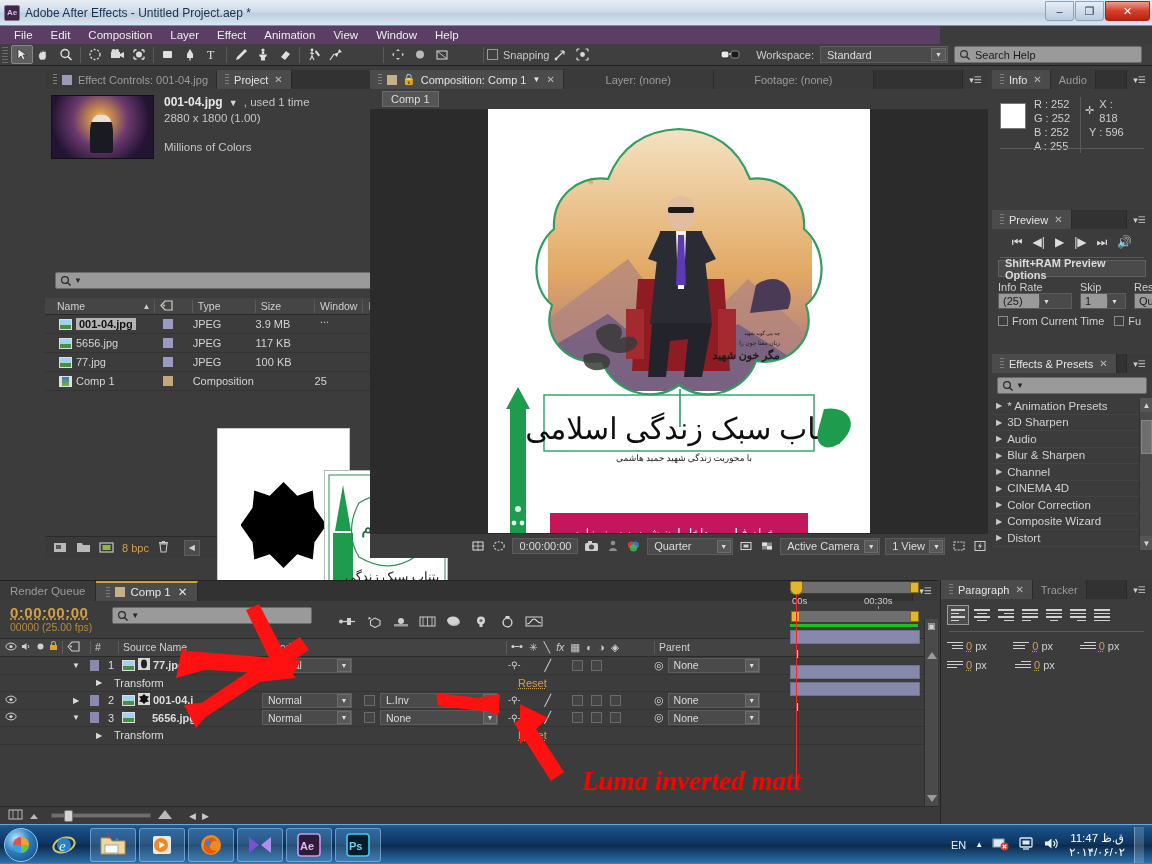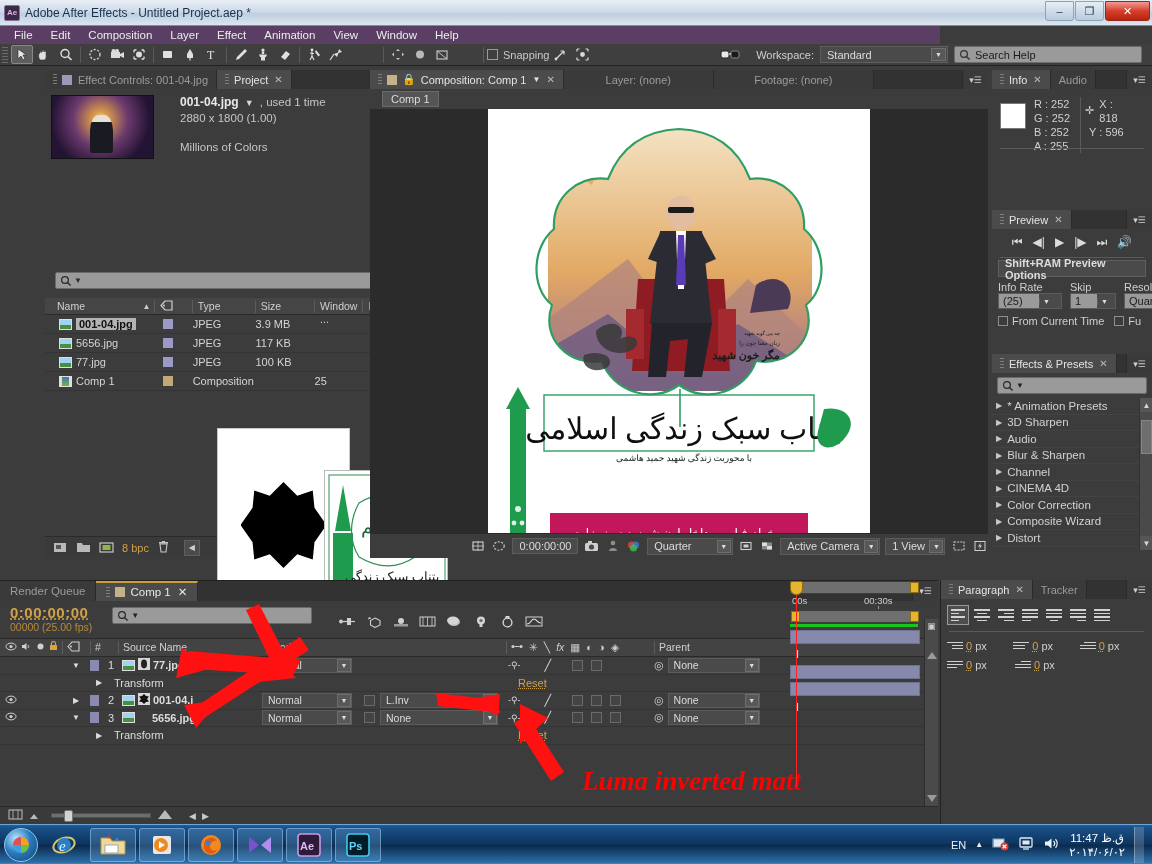--- a/index.html
+++ b/index.html
@@ -94,21 +94,21 @@
   }
   .tab .x { margin-left: 6px; font-size: 10px; color: #b9b9b9; }
   .tab-filler { flex: 1; background: #323232; }
   .panel-menu {
     width: 26px; display:flex; align-items:center; justify-content:center;
     background:#3a3a3a; color:#cfcfcf; font-size: 9px; border-left:1px solid #2a2a2a;
   }
 
   
   #project-panel { left: 0; top: 70px; width: 374px; height: 488px; border-right: 1px solid #222; margin-left: 45px; }
-  .proj-header { display: flex; padding: 6px; height: 85px; gap: 16px; }
+  .proj-header { display: flex; padding: 6px; height: 85px; }
   .proj-thumb {
     width: 103px; height: 64px; border: 1px solid #111;
     background:
       radial-gradient(circle at 48% 38%, #f7e7c0 0%, #d99a4a 12%, #6b3a6e 42%, #241434 75%),
       linear-gradient(135deg,#2b1a3d,#4a2758);
     flex: none; position: relative; overflow: hidden;
   }
   .proj-thumb:after {
     content:""; position:absolute; left:38%; top:30%; width:22%; height:62%;
     background: linear-gradient(to bottom, #e8e0d4 0 18%, #1a1a22 18% 100%);
@@ -894,21 +894,21 @@
       <span>▶</span>
       <span>|▶</span>
       <span>⏭</span>
       <span>🔊</span>
     </div>
     <div class="prev-rule"></div>
     <div class="prev-btn">Shift+RAM Preview Options</div>
     <div class="prev-row">
       <div>
         <div class="prev-lbl">Info Rate</div>
-        <div class="numfield" style="width:64px">
+        <div class="numfield" style="width:74px">
           <span class="val" style="width:40px">(25)</span>
           <span class="arrow">▼</span>
         </div>
       </div>
       <div>
         <div class="prev-lbl">Skip</div>
         <div class="numfield" style="width:46px">
           <span class="val" style="width:26px">1</span>
           <span class="arrow">▼</span>
         </div>

